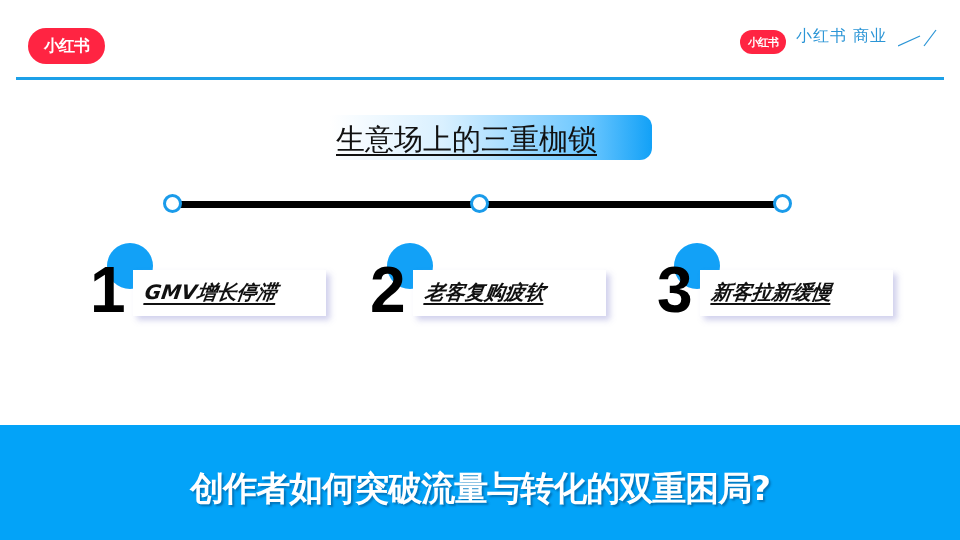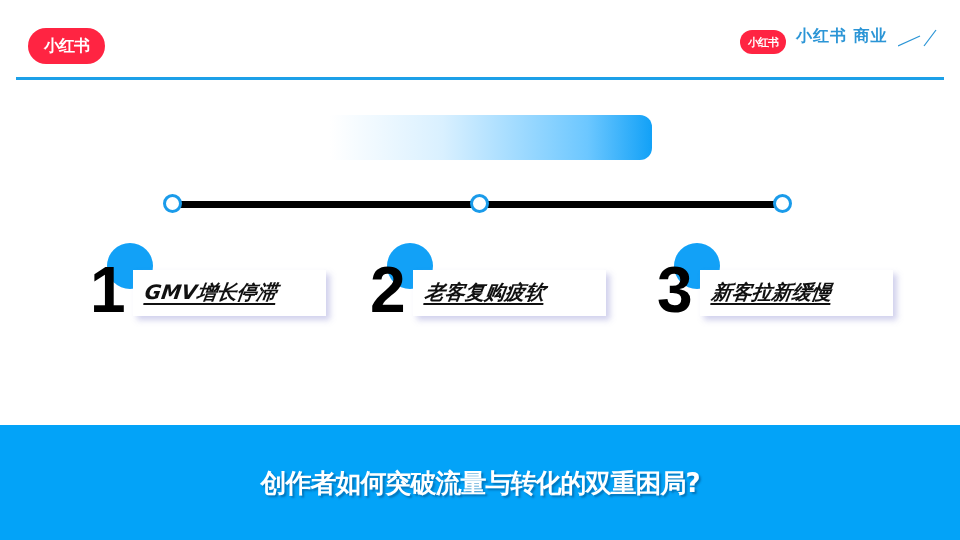--- a/index.html
+++ b/index.html
@@ -21,21 +21,21 @@
   }
   .brand-right { position: absolute; left: 740px; top: 24px; width: 210px; height: 52px; }
   .logo-small {
     position: absolute; left: 0; top: 6px; width: 46px; height: 24px;
     background: #ff2442; border-radius: 12px; color: #fff; font-weight: bold;
     font-size: 11px; display: flex; align-items: center; justify-content: center;
     letter-spacing: -1px;
   }
   .brand-line1 {
     position: absolute; left: 56px; top: 2px; font-size: 16px; color: #2b95d6;
-    letter-spacing: 1px; white-space: nowrap; font-weight: bold;
+    letter-spacing: 1px; white-space: nowrap;
   }
   .brand-line2 {
     position: absolute; left: 50px; top: 26px; font-size: 16px; color: #2b95d6;
     letter-spacing: 1px; white-space: nowrap;
   }
   .slashes { position: absolute; left: 158px; top: 4px; width: 40px; height: 20px; }
 
   .title-wrap {
     position: absolute; left: 330px; top: 115px; width: 322px; height: 45px;
   }
@@ -76,21 +76,21 @@
     font-style: italic; color: #111; text-decoration: underline; text-underline-offset: 4px;
     white-space: nowrap; transform: skewX(-8deg);
   }
 
   .bottom-band {
     position: absolute; left: 0; top: 425px; width: 960px; height: 115px;
     background: #03a3f8;
   }
   .bottom-text {
     position: absolute; left: 0; right: 0; top: 466px; text-align: center;
-    color: #fff; font-size: 26px; font-weight: bold;
+    color: #fff; font-size: 34px; font-weight: bold;
     text-shadow: 2px 2px 2px rgba(0,60,110,0.45);
     letter-spacing: -1px;
   }
 </style>
 </head>
 <body>
 
 <div class="logo-left">小红书</div>
 
 <div class="brand-right">
@@ -99,20 +99,21 @@
   <svg class="slashes" viewBox="0 0 40 20">
     <line x1="0" y1="18" x2="22" y2="8" stroke="#2b95d6" stroke-width="1.2"></line>
     <line x1="26" y1="18" x2="38" y2="2" stroke="#2b95d6" stroke-width="1.2"></line>
   </svg>
 </div>
 
 <div class="header-line"></div>
 
 <div class="title-wrap">
   <div class="title-bg"></div>
+  <div class="title-text">生意场上的三重枷锁</div>
 </div>
 
 <div class="timeline-bar"></div>
 <div class="node" style="left:163px;"></div>
 <div class="node" style="left:470px;"></div>
 <div class="node" style="left:773px;"></div>
 
 <div class="item" style="left:85px;">
   <div class="circle"></div>
   <div class="card"></div>

